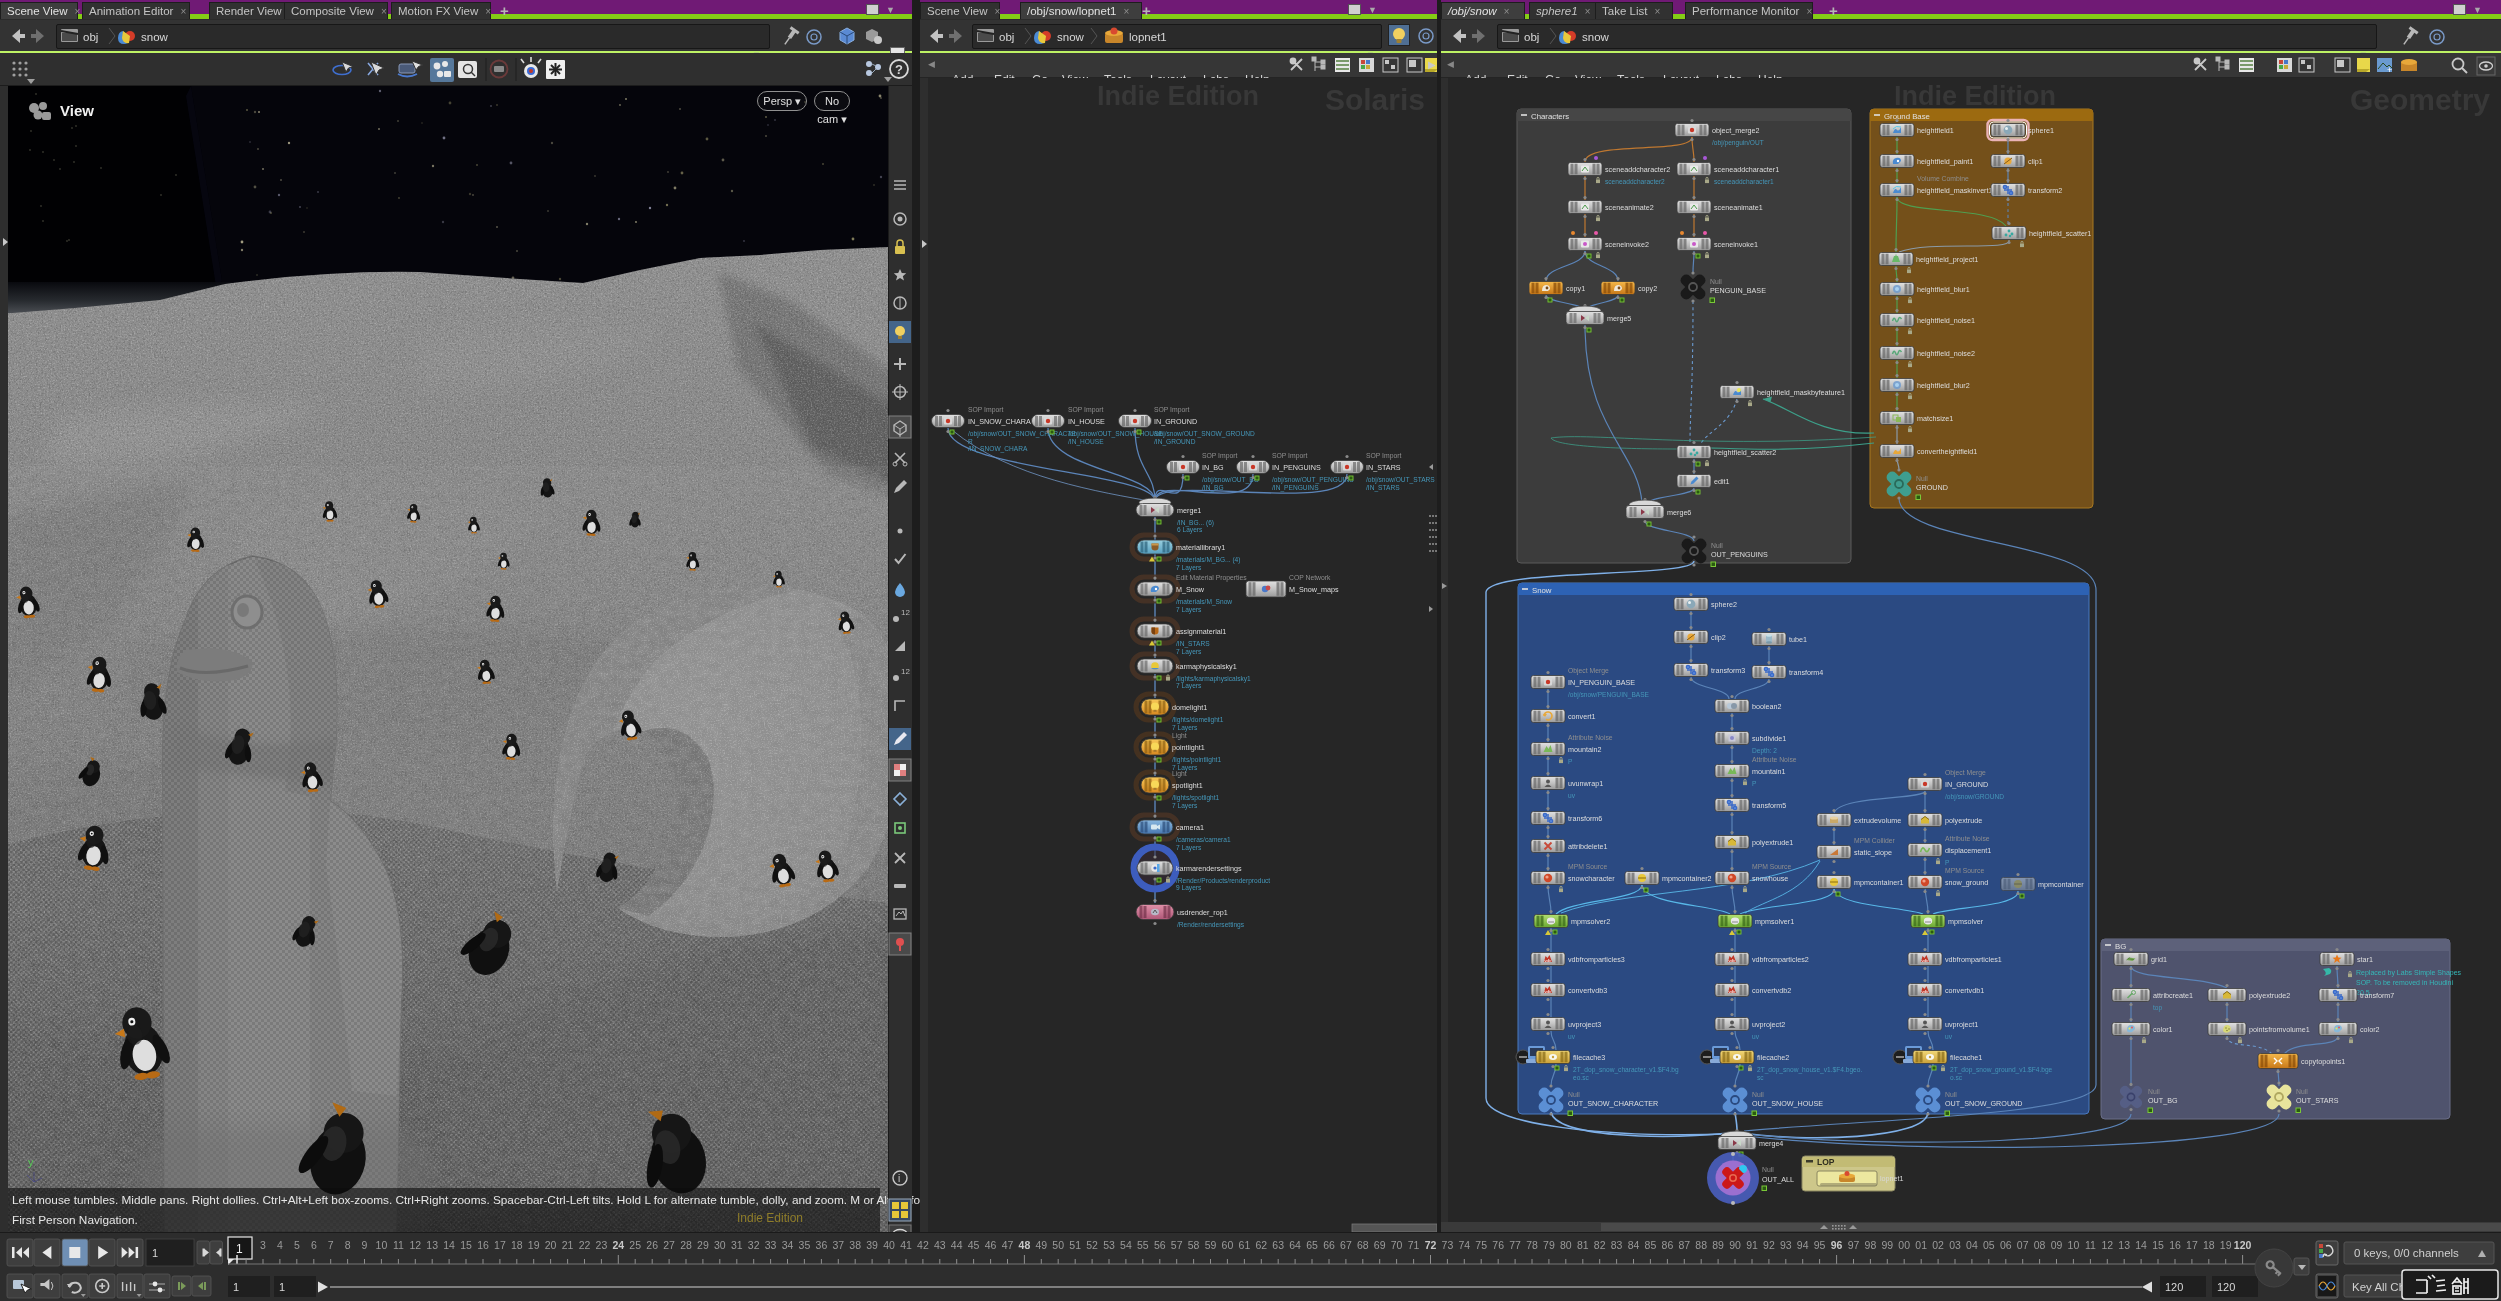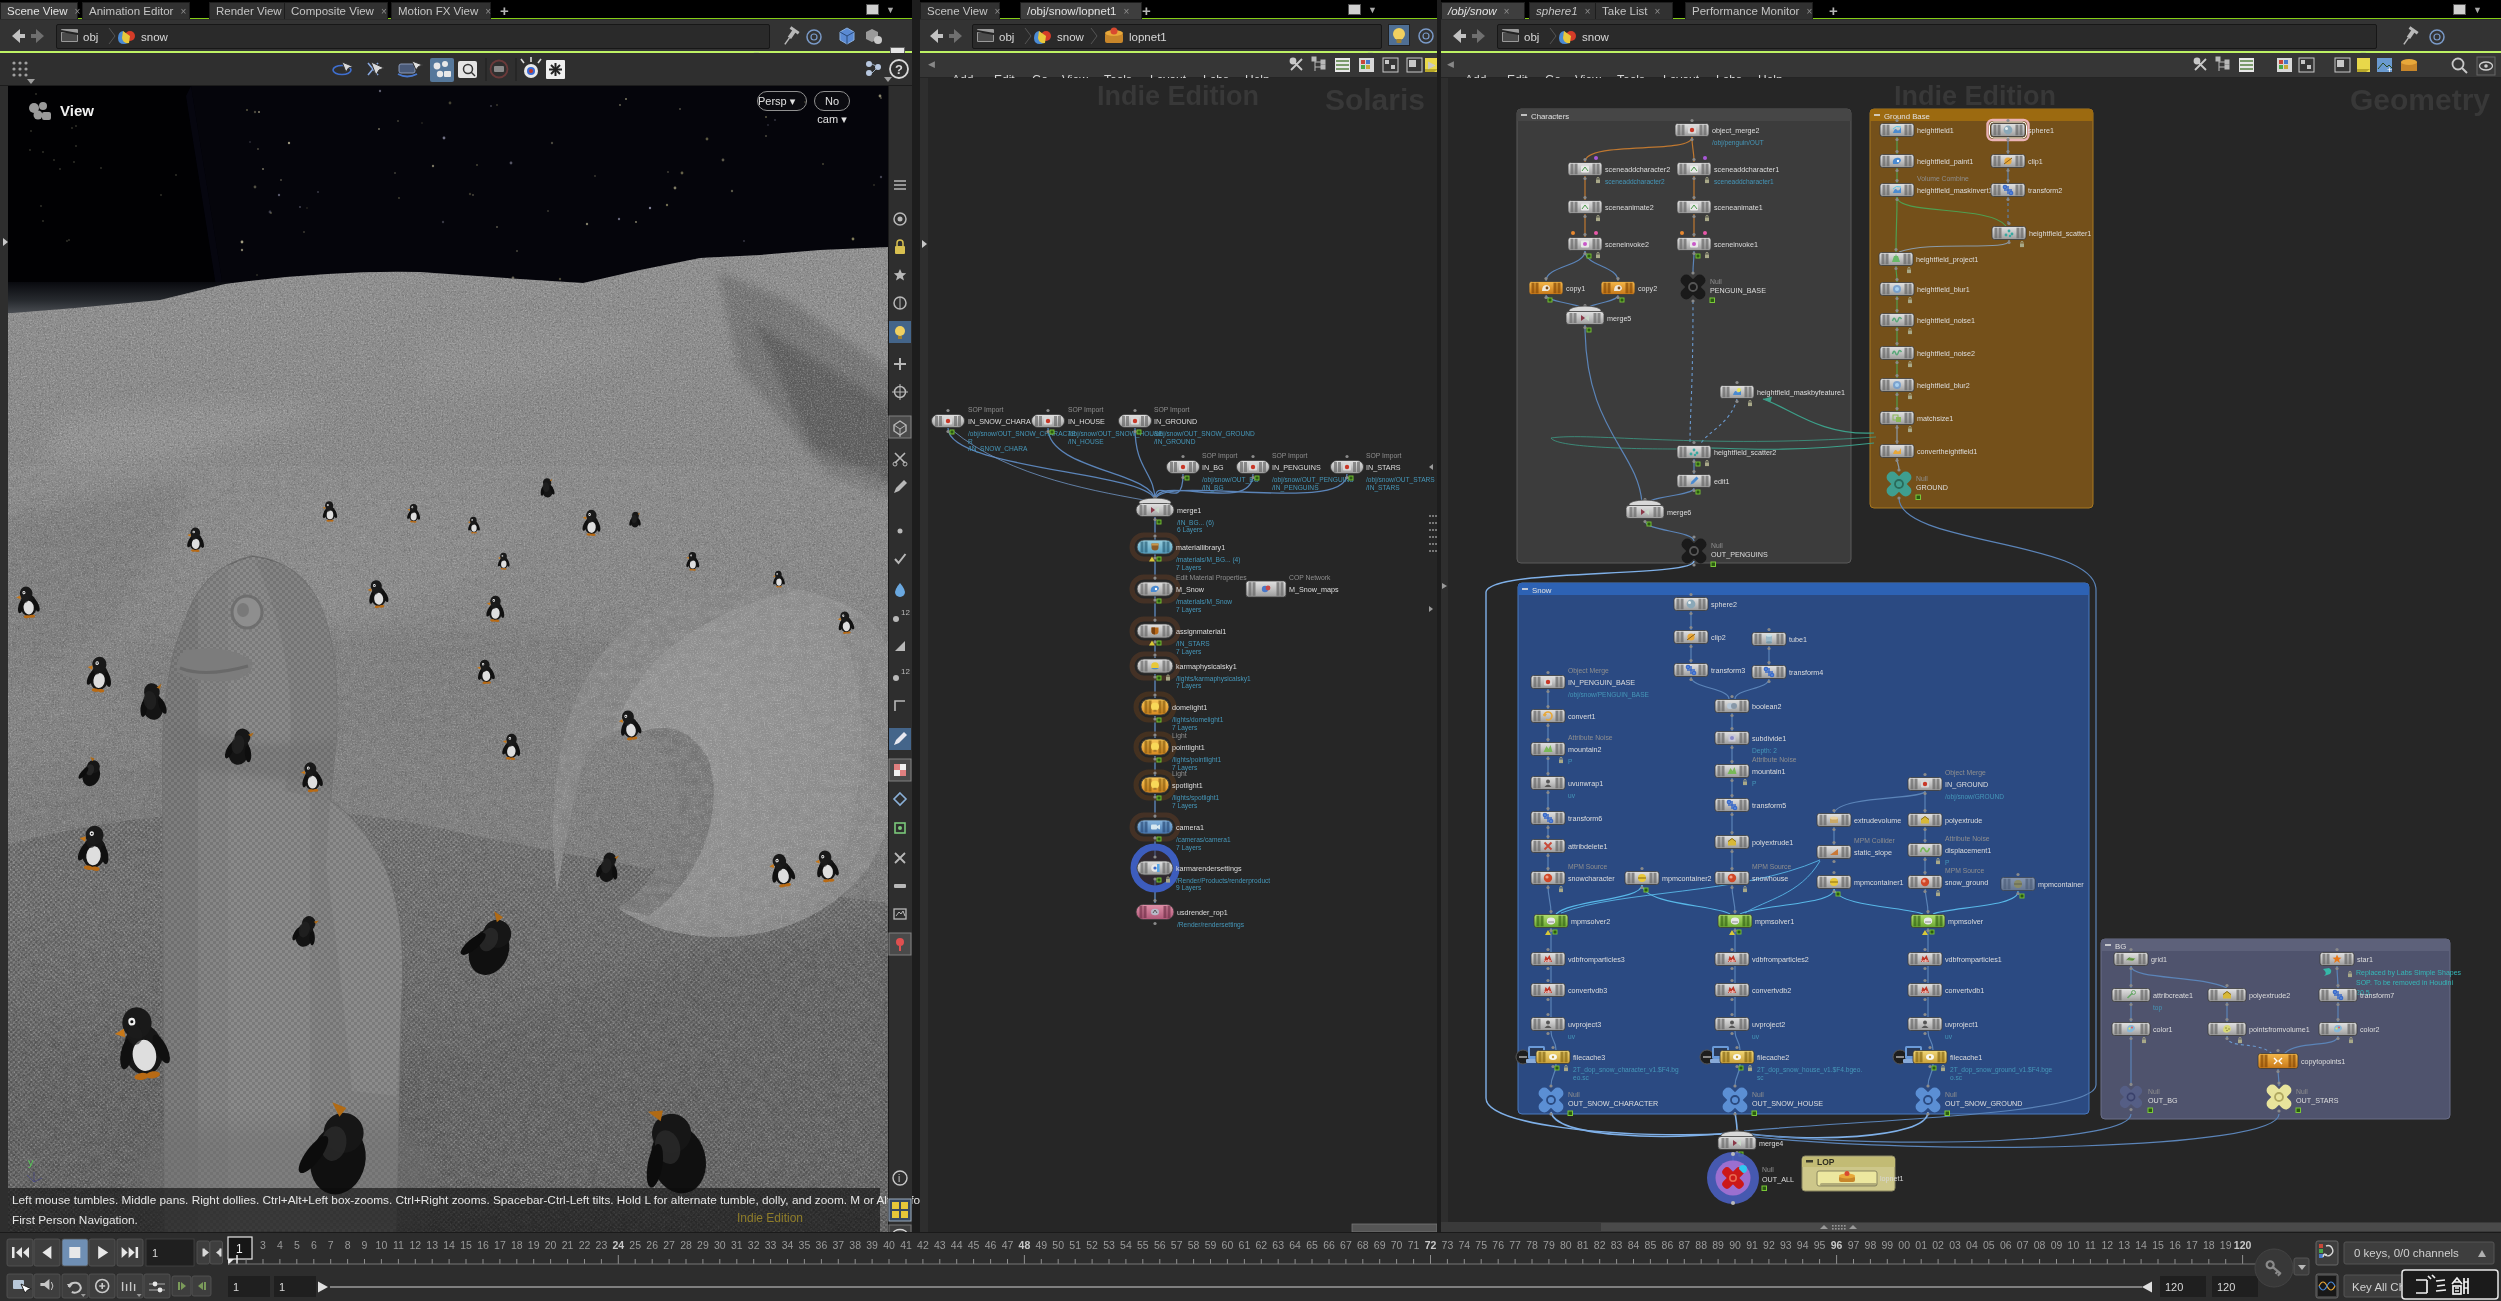--- a/index.html
+++ b/index.html
@@ -1,17 +1,17 @@
 <!DOCTYPE html>
 <html><head><meta charset="utf-8"><style>
 *{box-sizing:border-box}
 body{margin:0;background:#1e1e1e;font-family:"Liberation Sans",sans-serif}
 #root{position:relative;width:2501px;height:1301px;background:#2b2b2b;overflow:hidden}
 .abs{position:absolute}
-.tabbar{background:#000000;border-bottom:1px solid #84cc16}
+.tabbar{background:#701a75;border-bottom:5px solid #84cc16}
 .tab{position:absolute;top:2px;height:17px;background:#313131;border:1px solid #1d1d1d;border-bottom:none;
  color:#c4c4c4;font-size:11.5px;line-height:16px;padding:0 6px;white-space:nowrap}
 .tab.act{background:#3e3e3e;color:#e2e2e2}
 .tab .x{color:#8f8f8f;font-size:10px;margin-left:7px}
 .plus{position:absolute;top:2px;color:#b5b5b5;font-size:15px;font-weight:bold}
 .pathbar{background:#333333;border-bottom:2px solid #bef264}
 .pfield{position:absolute;top:4px;height:25px;background:#2a2a2a;border:1px solid #171717;border-radius:2px;
  color:#d8d8d8;font-size:11.5px;line-height:23px}
 .menubar{background:#363636;border-bottom:1px solid #242424;color:#d6d6d6;font-size:12px}
 .menubar span.m{position:absolute;top:20px}
@@ -583,21 +583,21 @@
     <div class="abs" style="left:0;top:86px;width:912px;height:1146px;pointer-events:none">
 <svg class="abs" style="left:26px;top:14px" width="30" height="22">
         <g fill="#9a9a9a">
           <circle cx="8" cy="8" r="5"></circle>
           <circle cx="17" cy="6" r="4"></circle>
           <circle cx="12" cy="15" r="4.5"></circle>
           <rect x="16" y="12" width="9" height="8" rx="2"></rect>
         </g>
       </svg>
 <div class="abs" style="left:60px;top:16px;color:#f2f2f2;font-size:15px;font-weight:bold">View</div>
-<div class="abs" style="left:757px;top:5px;width:50px;height:20px;border:1px solid #909090;border-radius:10px;color:#e0e0e0;font-size:11px;text-align:left;line-height:18px;background:rgba(30,30,30,0.25)">Persp ▾</div>
+<div class="abs" style="left:757px;top:5px;width:50px;height:20px;border:1px solid #909090;border-radius:10px;color:#e0e0e0;font-size:11px;text-align:center;line-height:18px;background:rgba(30,30,30,0.25)">Persp ▾</div>
 <div class="abs" style="left:814px;top:5px;width:36px;height:20px;border:1px solid #909090;border-radius:10px;color:#e0e0e0;font-size:11px;text-align:center;line-height:18px;background:rgba(30,30,30,0.25)">No cam ▾</div>
 <div class="abs" style="left:8px;top:1102px;width:872px;height:44px;background:rgba(12,12,12,0.6)"></div>
 <div class="abs" style="left:12px;top:1104px;color:#e6e6e6;font-size:11.8px;line-height:20px;white-space:nowrap">Left mouse tumbles. Middle pans. Right dollies. Ctrl+Alt+Left box-zooms. Ctrl+Right zooms. Spacebar-Ctrl-Left tilts. Hold L for alternate tumble, dolly, and zoom. M or Alt+M for<br>First Person Navigation.</div>
 <div class="abs" style="left:737px;top:1125px;color:#8f7d2a;font-size:12px">Indie Edition</div>
 <svg class="abs" style="left:20px;top:1068px" width="30" height="34">
         <text x="8" y="12" font-size="11" fill="#58c858">y</text>
         <path d="M14 28 l-7 -7 m7 7 l0 -10 m0 10 l8 -4" stroke="#3a3a90" stroke-width="1" fill="none" opacity="0.55"></path>
       </svg>
 </div>
     <div class="abs" style="left:888px;top:86px;width:24px;height:1146px;background:#2e2e2e;border-left:1px solid #1a1a1a"></div>

